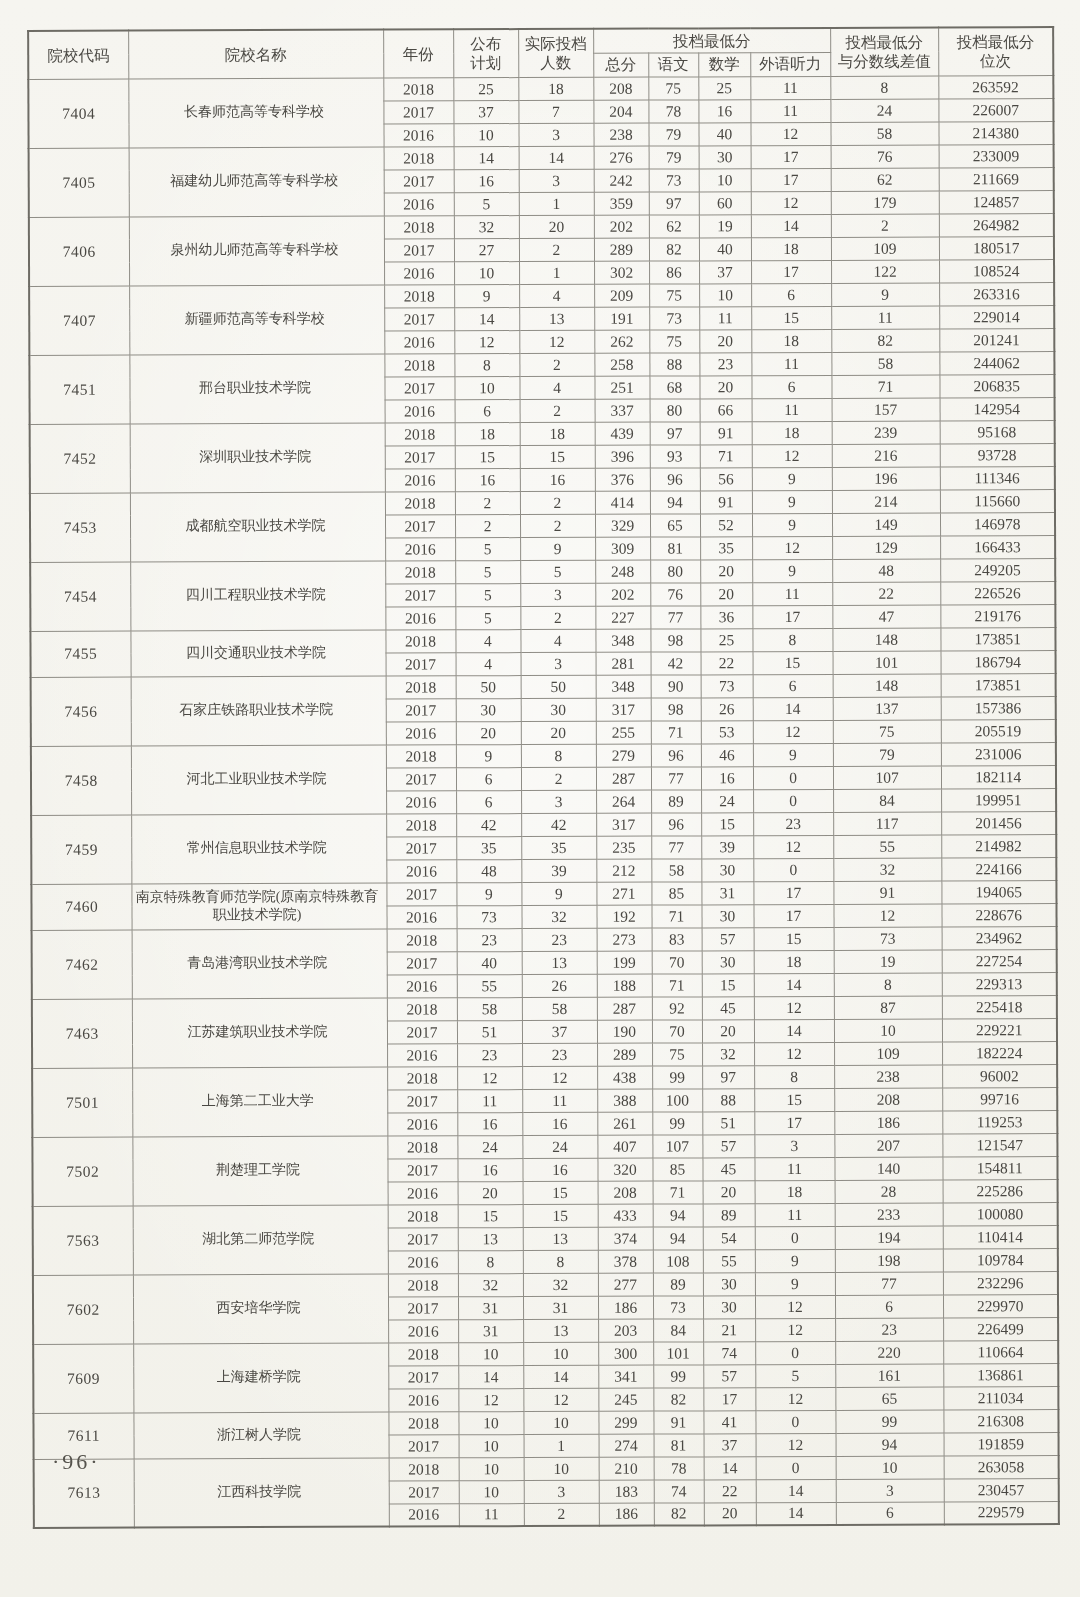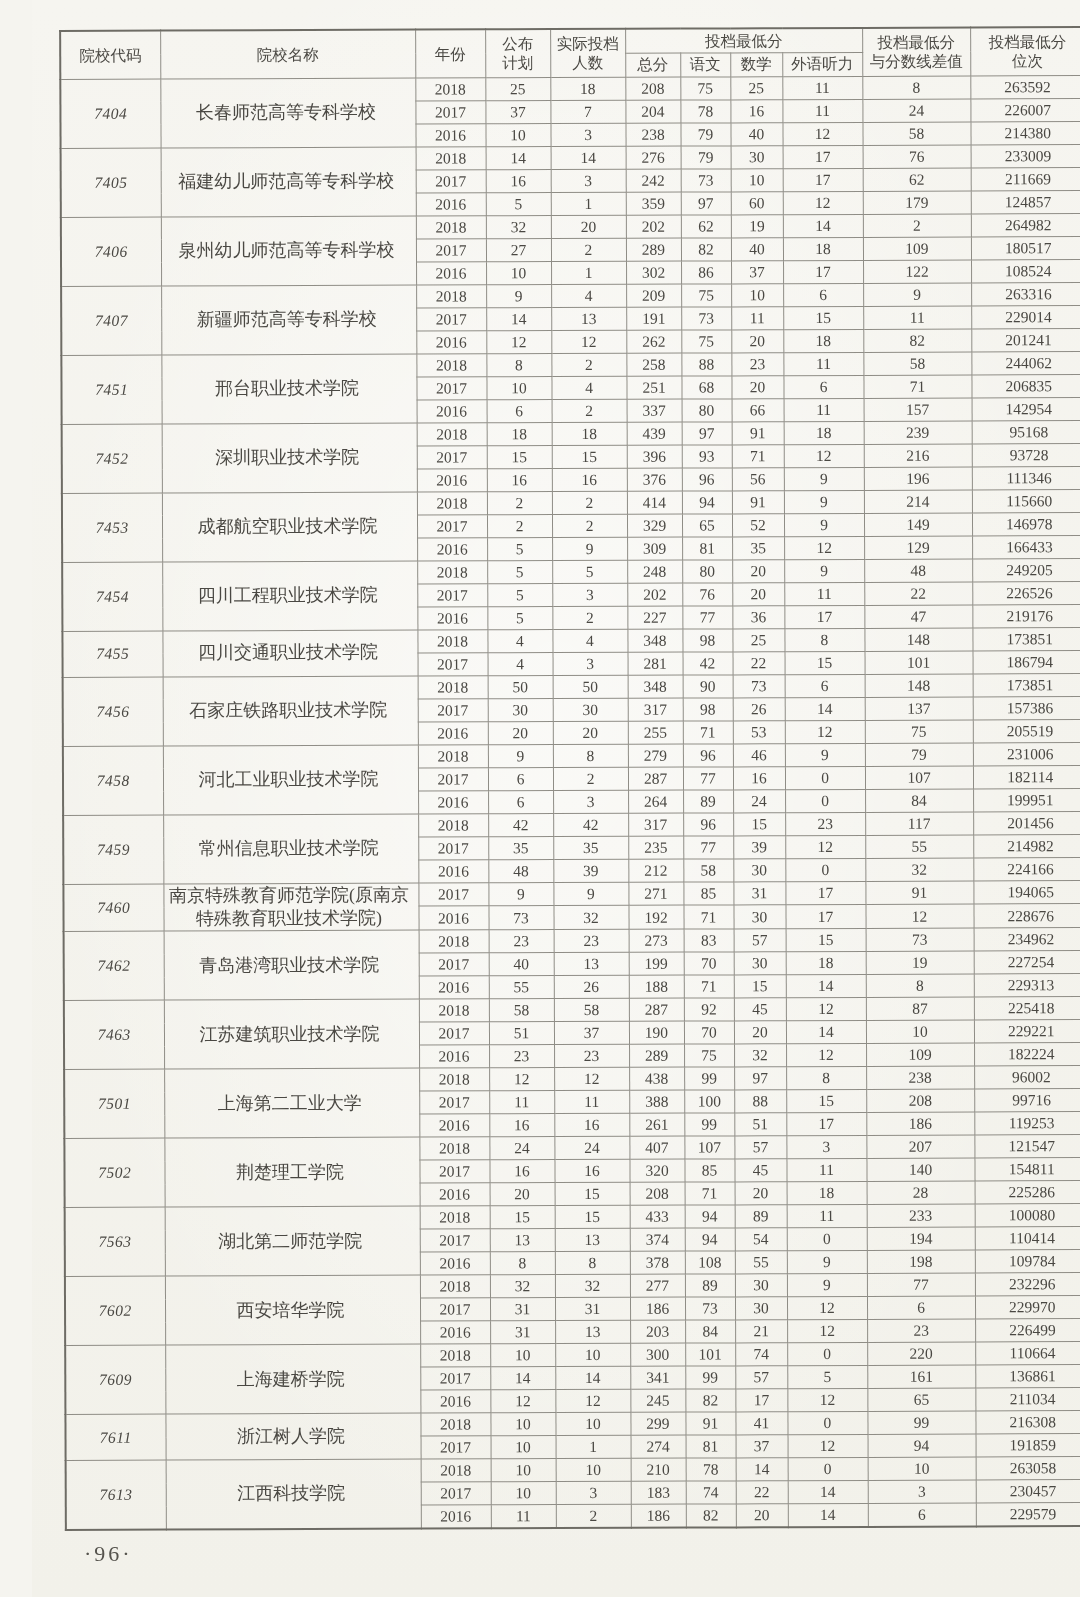--- a/index.html
+++ b/index.html
@@ -9,21 +9,20 @@
     font-family:"Liberation Serif","DejaVu Serif",serif;
     color:#47453f;
     position:relative;
     overflow:hidden;
   }
   .page {
     position:absolute; inset:0;
     background:
       radial-gradient(ellipse at 50% 45%, rgba(255,255,255,0.55) 0%, rgba(255,255,255,0) 70%),
       linear-gradient(#f6f5f0,#f2f1ea);
-    margin-left: 32px;
   }
   .scan-wrap {
     position:absolute;
     left:30px; top:28px; width:1026px;
     transform:rotate(-0.22deg);
   }
   table.admission {
     width:100%;
     border-collapse:collapse;
     table-layout:fixed;
@@ -37,27 +36,27 @@
     font-weight:normal;
     color:#4a4843;
     overflow:hidden;
   }
   thead th { height:24px; font-size:15.5px; line-height:1.25; padding:1px 0; }
   tbody td { height:23px; font-size:15.5px; padding:0 2px; }
   td.name-cell {
     text-align:left;
     padding-left:2px;
     padding-right:6px;
-    font-size:18px;
+    font-size:14px;
     line-height:1.3;
   }
-  td.code-cell { letter-spacing:0.5px;font-style:italic; }
+  td.code-cell { letter-spacing:0.5px; }
   .page-number {
     position:absolute;
-    left:52px; top:1541px;
+    left:52px; top:1449px;
     font-size:22px;
     color:#55534d;
     letter-spacing:3px;
   }
 </style>
 </head>
 <body>
 
 <div class="page">
   <div class="scan-wrap">

